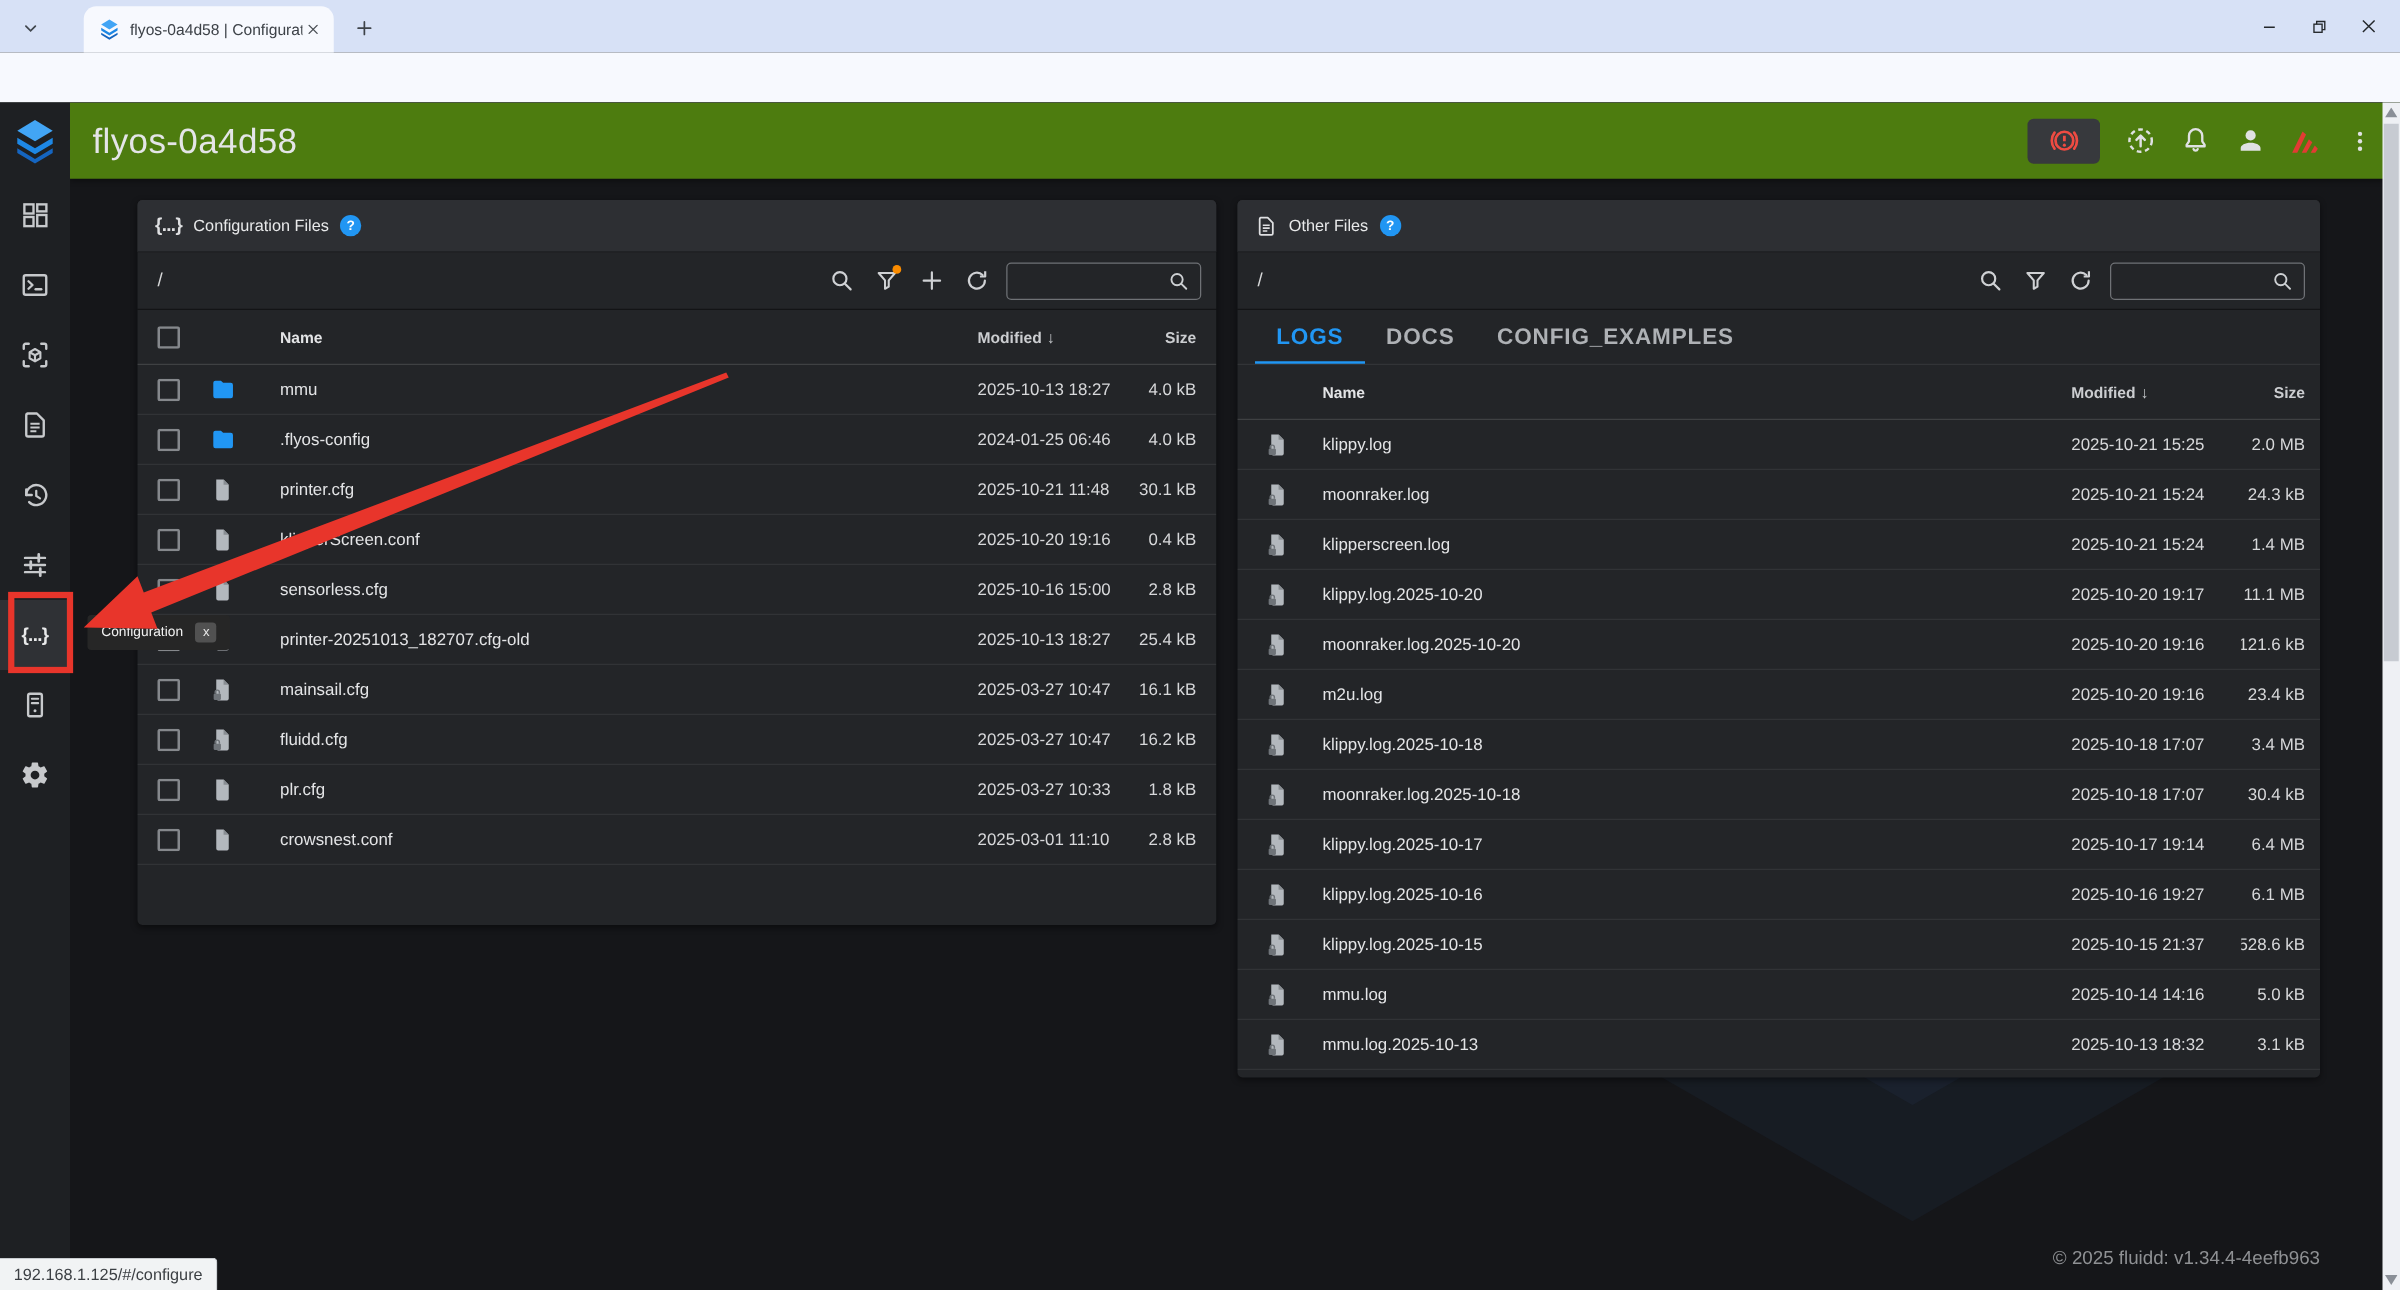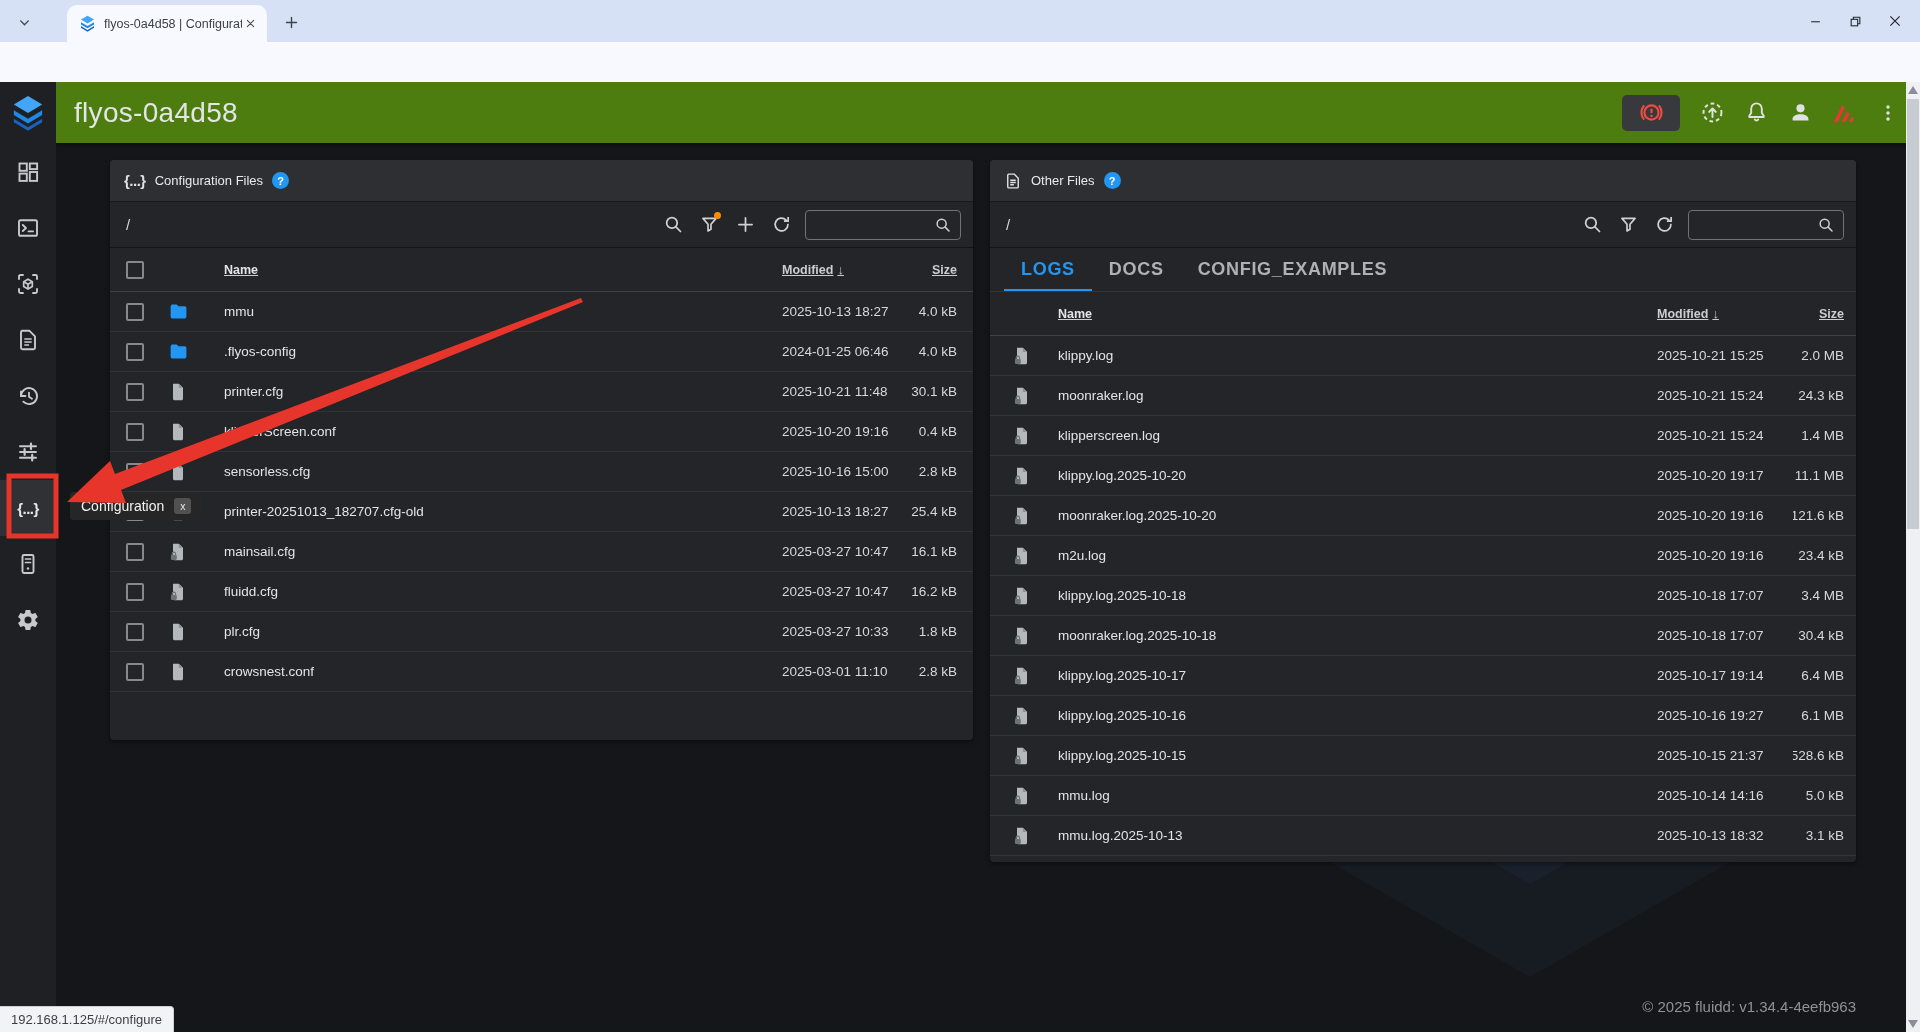--- a/index.html
+++ b/index.html
@@ -53,21 +53,21 @@
   .help { width:17px; height:17px; border-radius:50%; background:#2196f3; color:#fff; font-size:11px; font-weight:700; display:flex; align-items:center; justify-content:center; }
   .cardbar { height:46px; display:flex; align-items:center; padding:0 12px 0 16px; border-bottom:1px solid rgba(0,0,0,.45); }
   .path { font-size:15px; color:#d8d9da; flex:1; }
   .iconbtn { position:relative; width:36px; height:36px; display:flex; align-items:center; justify-content:center; color:#cfd1d4; }
   .iconbtn .badge { position:absolute; top:5px; right:6px; width:7px; height:7px; border-radius:50%; background:#fb8c00; }
   .searchbox { width:156px; height:30px; border:1px solid #6f7276; border-radius:4px; margin-left:6px; display:flex; align-items:center; padding:0 8px; }
   .searchbox input { flex:1; width:80px; background:transparent; border:none; outline:none; color:#e0e0e0; font-size:13px; font-family:inherit; }
   .searchbox .sicon { color:#cdd0d3; }
 
   .thead, .trow { display:flex; align-items:center; }
-  .thead { height:44px; font-size:12.5px; font-weight:700; color:#cbcdd0; border-bottom:1px solid rgba(255,255,255,.13);text-decoration:underline; }
+  .thead { height:44px; font-size:12.5px; font-weight:700; color:#cbcdd0; border-bottom:1px solid rgba(255,255,255,.13); }
   .trow { height:40px; font-size:13.5px; color:#d7d8da; border-bottom:1px solid rgba(255,255,255,.065); }
   .cell { display:flex; align-items:center; white-space:nowrap; overflow:hidden; }
   .c-check { width:50px; padding-left:16px; flex:none; }
   .c-icon  { width:36px; justify-content:center; flex:none; }
   .c-name  { flex:1; padding-left:28px; color:#e3e4e6; }
   .c-mod   { width:114px; flex:none; }
   .c-size  { width:77px; flex:none; justify-content:flex-end; padding-right:16px; }
   .card2 .c-icon { width:56px; padding-left:22px; justify-content:flex-start; }
   .card2 .c-name { padding-left:12px; }
   .card2 .c-mod { width:136px; }
@@ -77,21 +77,21 @@
 
   .tabsrow { height:44px; display:flex; align-items:stretch; padding-left:14px; border-bottom:1px solid rgba(255,255,255,.07); }
   .ftab { display:flex; align-items:center; padding:0 17px; font-size:18px; font-weight:700; letter-spacing:.7px; color:#aeb1b5; }
   .ftab.active { color:#2196f3; box-shadow:inset 0 -2px 0 #2196f3; }
 
   .appfooter { position:absolute; right:64px; top:916px; font-size:15px; color:#8f9194; z-index:1; }
 
   
   .anno { position:absolute; left:0; top:0; z-index:50; pointer-events:none; }
   .tooltip { position:absolute; left:70px; top:492px; height:28px; background:#262626; border-radius:3px; display:flex; align-items:center; padding:0 11px; z-index:40; }
-  .tooltip .tlabel { font-size:14px; color:#f2f2f2; }
+  .tooltip .tlabel { font-size:11px; color:#f2f2f2; }
   .tooltip .tkey { margin-left:10px; min-width:17px; height:16px; background:#515151; border-radius:3px; color:#e8e8e8; font-size:10.5px; display:flex; align-items:center; justify-content:center; padding:0 4px; }
   .statuspill { position:absolute; left:0; top:1006px; height:26px; background:#f1f3f4; border-top:1px solid #cdd1d5; border-right:1px solid #cdd1d5; border-radius:0 4px 0 0; display:flex; align-items:center; padding:0 11px; font-size:13px; color:#3b3f43; z-index:60; }
   .scrollbar { position:absolute; right:0; top:82px; width:14px; height:950px; background:#eef0f4; z-index:30; }
   .sb-arrow { position:absolute; left:0; width:14px; height:16px; display:flex; align-items:center; justify-content:center; }
   .sb-thumb { position:absolute; left:1px; top:17px; width:12px; height:430px; background:#c7cbd2; }
   svg { display:block; }
 </style>
 </head>
 <body>
 

